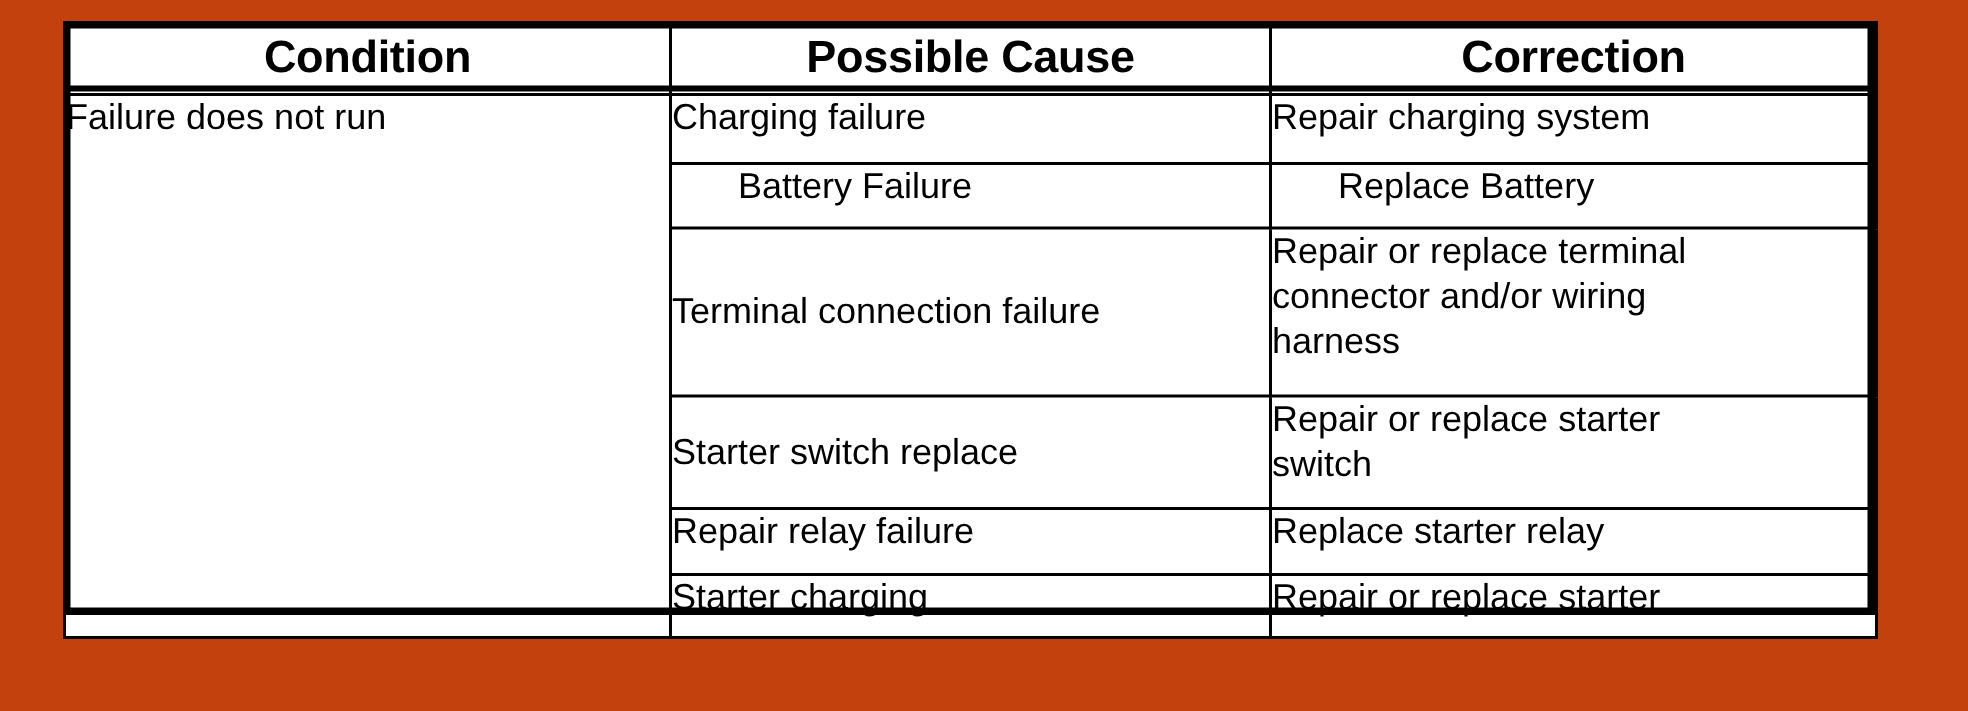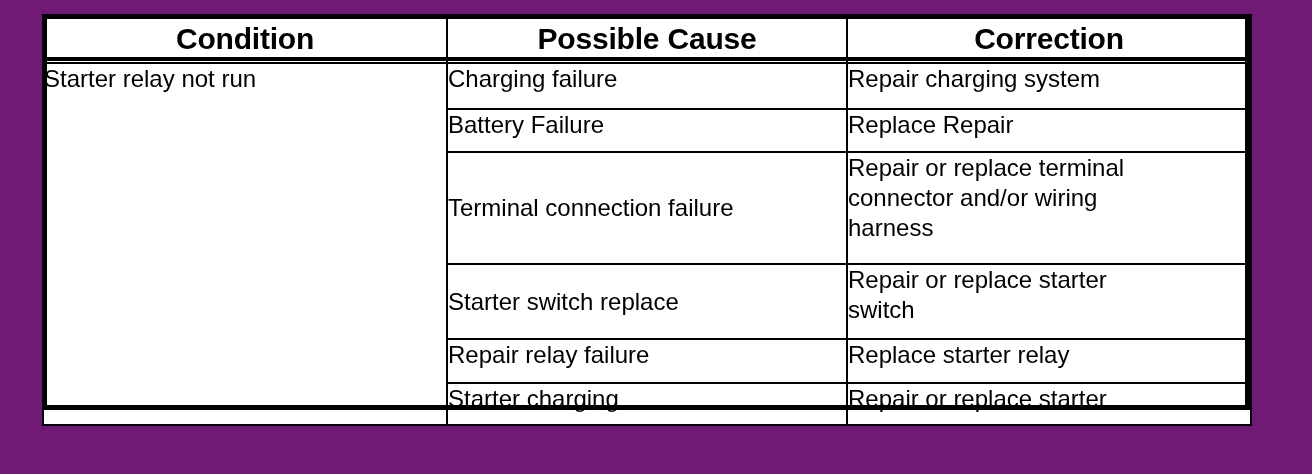--- a/index.html
+++ b/index.html
@@ -12,21 +12,21 @@
     height: 474px;
     font-family: "Liberation Sans", sans-serif;
     color: #000000;
     overflow: hidden;
   }
 
   #page {
     position: relative;
     width: 1312px;
     height: 474px;
-    background: #701a75;
+    background: #c2410c;
   }
 
   
   .dtc-table {
     position: absolute;
     left: 42px;
     top: 14px;
     width: 1208px;
     border-collapse: collapse;
     table-layout: fixed;
@@ -87,21 +87,21 @@
   }
   .cell.mid {
     vertical-align: middle;
     padding-top: 0;
     padding-bottom: 0;
     margin-top: 33px;
   }
 
   
   tr.r1 td { height: 44px; }
-  tr.r2 td { height: 41px; }
+  tr.r2 td { height: 41px; padding-left: 44px; }
   tr.r3 td { height: 110px; }
   tr.r4 td { height: 73px; }
   tr.r5 td { height: 42px; }
   tr.r6 td { height: 40px; }
 
   .condition-cell {
     font-size: 24px;
     line-height: 30px;
     padding-left: 18px;
     vertical-align: middle;
@@ -120,27 +120,27 @@
     </colgroup>
     <thead>
       <tr>
         <th>Condition</th>
         <th>Possible Cause</th>
         <th>Correction</th>
       </tr>
     </thead>
     <tbody>
       <tr class="r1">
-        <td class="condition-cell" rowspan="6">Starter relay not run</td>
+        <td class="condition-cell" rowspan="6">Failure does not run</td>
         <td class="cell">Charging failure</td>
         <td class="cell">Repair charging system</td>
       </tr>
       <tr class="r2">
         <td class="cell">Battery Failure</td>
-        <td class="cell">Replace Repair</td>
+        <td class="cell">Replace Battery</td>
       </tr>
       <tr class="r3">
         <td class="cell mid">Terminal connection failure</td>
         <td class="cell">Repair or replace terminal
 connector and/or wiring
 harness</td>
       </tr>
       <tr class="r4">
         <td class="cell mid">Starter switch replace</td>
         <td class="cell">Repair or replace starter

